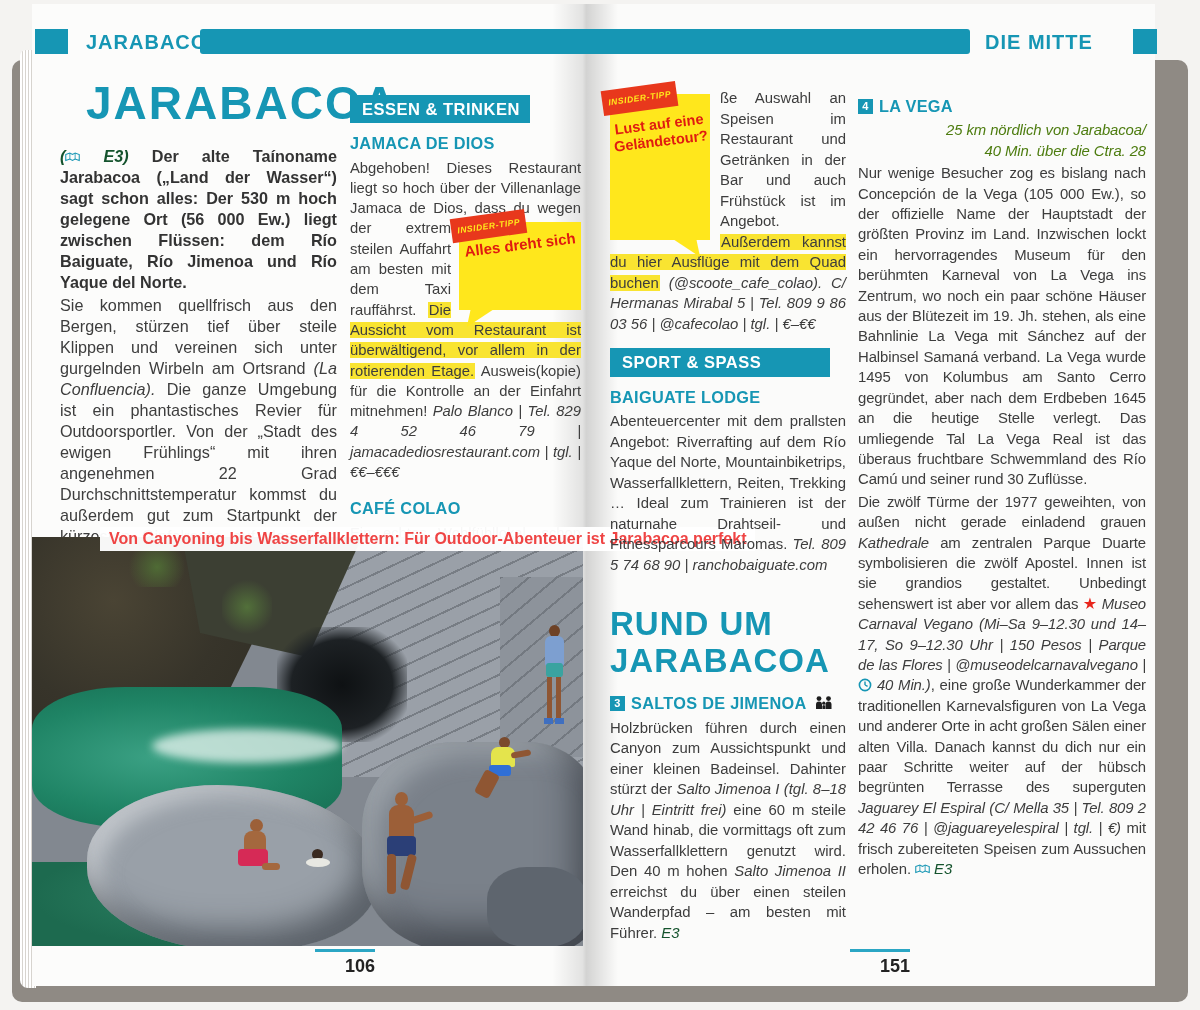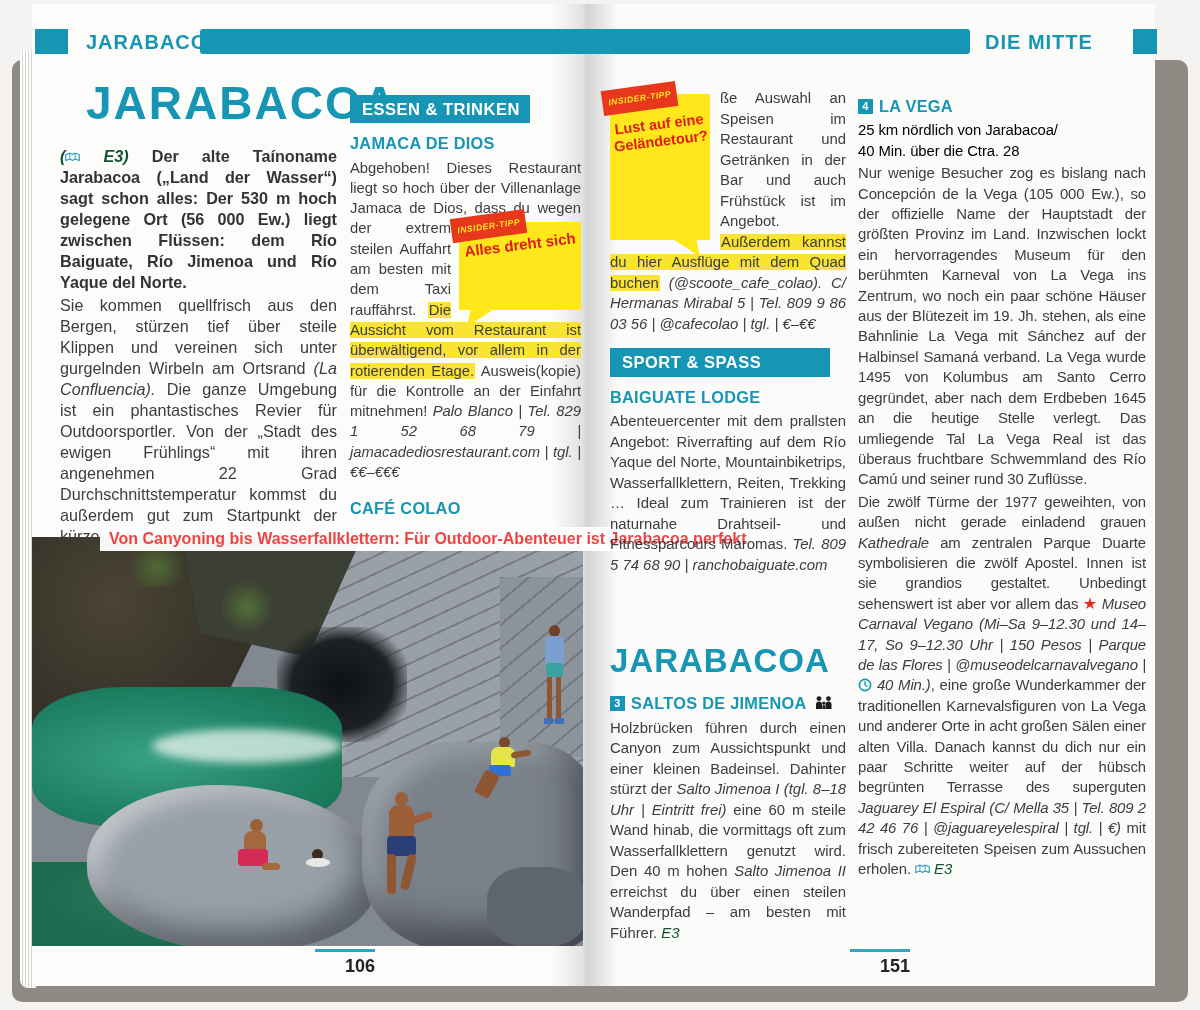--- a/index.html
+++ b/index.html
@@ -27,21 +27,21 @@
   
   .col{position:absolute;text-align:justify;}
   .col1{left:60px;top:146px;width:277px;font-size:16.2px;line-height:21px;}
   .col2{left:350px;top:95px;width:231px;font-size:14.8px;line-height:20.3px;}
   .col3{left:610px;top:88px;width:236px;font-size:14.9px;line-height:20.5px;}
   .col4{left:858px;top:86px;width:288px;font-size:14.9px;line-height:20.4px;letter-spacing:-0.1px;}
   p{margin:0 0 2px 0;}
   .lead{font-weight:bold;color:#333;}
   .it{font-style:italic;}
   .info{font-style:italic;}
-  .loc{color:#000000;text-align:left;}
+  .loc{font-style:italic;color:#4d7c0f;text-align:right;}
   .mapref{color:#14532d;font-style:italic;white-space:nowrap;}
   .hl{background:#f9e431;padding:0 1px;}
   .section-bar{background:#1696b4;color:#fff;font-weight:bold;font-size:16.5px;
     padding:4px 0 4px 12px;letter-spacing:0.5px;margin:0 0 8px 0;text-align:left;}
   .entry-name{color:#1696b4;font-weight:bold;font-size:16.3px;letter-spacing:0.3px;
     margin:10px 0 4px 0;text-align:left;display:flex;align-items:center;gap:6px;}
   .num-badge{display:inline-block;background:#1696b4;color:#fff;font-size:11px;font-weight:bold;
     width:15px;height:15px;line-height:15px;text-align:center;flex:0 0 auto;}
   .website{font-style:italic;text-align:left;}
   
@@ -127,21 +127,21 @@
   <p class="website">jarabacoard.com</p>
 </div>
 
 <div class="col col2">
   <div class="section-bar" style="width:168px;">ESSEN &amp; TRINKEN</div>
   <div class="entry-name">JAMACA DE DIOS</div>
   <p><span>Abgehoben! Dieses Restaurant liegt so hoch über der Villenanlage Jamaca de Dios, dass du wegen der extrem </span><span class="tip tip1">
         <span class="tag">INSIDER-TIPP</span>
         <span class="txt">Alles dreht sich</span>
         <span class="tail"></span>
-      </span><span>steilen Auffahrt am besten mit dem Taxi rauffährst. </span><span class="hl">Die Aussicht vom Restaurant ist überwältigend, vor allem in der rotierenden Etage.</span><span> Ausweis(kopie) für die Kontrolle an der Einfahrt mitnehmen! </span><span class="info">Palo Blanco | Tel. 829 1 52 68 79 | jamacadediosrestaurant.com | tgl. | €€–€€€</span></p>
+      </span><span>steilen Auffahrt am besten mit dem Taxi rauffährst. </span><span class="hl">Die Aussicht vom Restaurant ist überwältigend, vor allem in der rotierenden Etage.</span><span> Ausweis(kopie) für die Kontrolle an der Einfahrt mitnehmen! </span><span class="info">Palo Blanco | Tel. 829 4 52 46 79 | jamacadediosrestaurant.com | tgl. | €€–€€€</span></p>
   <div class="entry-name" style="margin-top:16px;">CAFÉ COLAO</div>
   <p>Ein echtes Wohlfühllokal, schon um den Eingang herum hübsch beschattet von bunten Sonnenschirmen. Gro-</p>
 </div>
 
 <div class="abs photo">
   <div class="ph rock-tr"></div>
   <div class="ph rock-far"></div>
   <div class="ph cliff"></div>
   <div class="ph cliff2"></div>
   <div class="ph moss"></div>
@@ -192,21 +192,21 @@
 
 <div class="col col3">
   <p><span class="tip tip2">
         <span class="tag">INSIDER-TIPP</span>
         <span class="txt">Lust auf eine Geländetour?</span>
         <span class="tail"></span>
       </span><span>ße Auswahl an Speisen im Restaurant und Getränken in der Bar und auch Frühstück ist im Angebot. </span><span class="hl">Außerdem kannst du hier Ausflüge mit dem Quad buchen</span><span class="it"> (@scoote_cafe_colao). </span><span class="info">C/ Hermanas Mirabal 5 | Tel. 809 9 86 03 56 | @cafecolao | tgl. | €–€€</span></p>
   <div class="section-bar" style="width:208px;margin-top:14px;">SPORT &amp; SPASS</div>
   <div class="entry-name">BAIGUATE LODGE</div>
   <p><span>Abenteuercenter mit dem prallsten Angebot: Riverrafting auf dem Río Yaque del Norte, Mountainbiketrips, Wasserfallklettern, Reiten, Trekking … Ideal zum Trainieren ist der naturnahe Drahtseil- und Fitnessparcours Maromas. </span><span class="info">Tel. 809 5 74 68 90 | ranchobaiguate.com</span></p>
-  <div class="rund-title"><br><span>JARABACOA</span></div>
+  <div class="rund-title"><span>RUND UM</span><br><span>JARABACOA</span></div>
   <div class="entry-name">
       <span class="num-badge">3</span>
       <span>SALTOS DE JIMENOA</span>
       <svg class="icon-family" width="20" height="14" viewBox="0 0 20 14">
         <circle cx="5" cy="2.6" r="2.4" fill="#1e1e1e"></circle>
         <circle cx="14.5" cy="2.6" r="2.4" fill="#1e1e1e"></circle>
         <path d="M2 13 L2 8.5 Q2 5.6 5 5.6 Q8 5.6 8 8.5 L8 13 Z" fill="#1e1e1e"></path>
         <path d="M11.5 13 L11.5 8.5 Q11.5 5.6 14.5 5.6 Q17.5 5.6 17.5 8.5 L17.5 13 Z" fill="#1e1e1e"></path>
         <circle cx="9.8" cy="7.2" r="1.6" fill="#1e1e1e"></circle>
         <path d="M8.4 13 L8.4 10.6 Q8.4 9 9.8 9 Q11.2 9 11.2 10.6 L11.2 13 Z" fill="#1e1e1e"></path>

